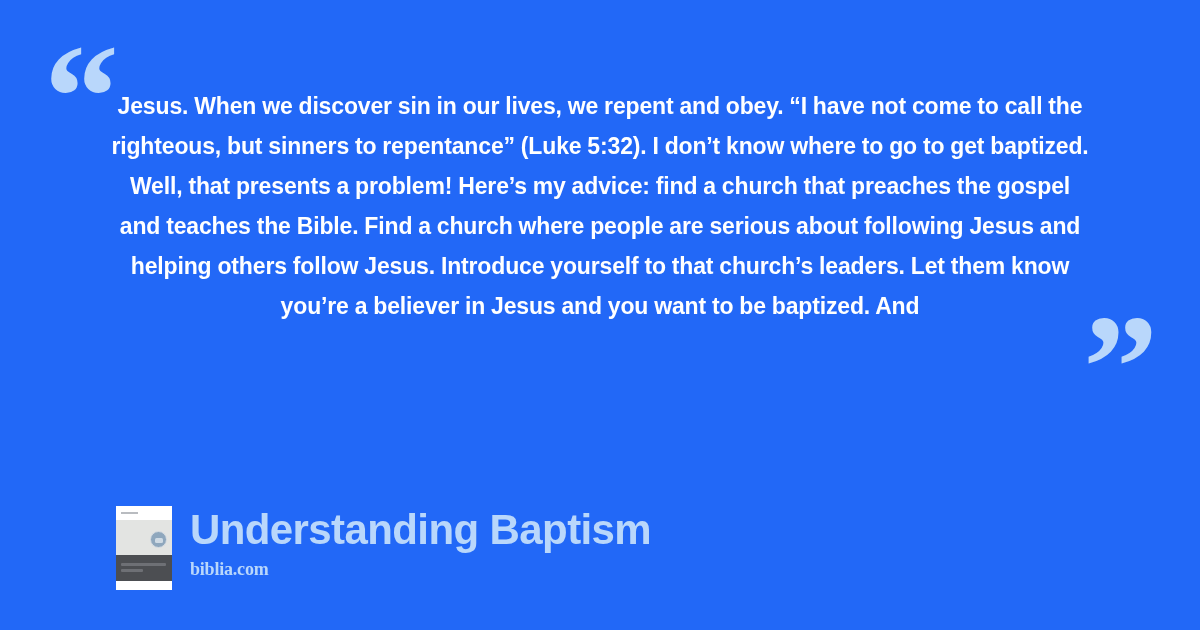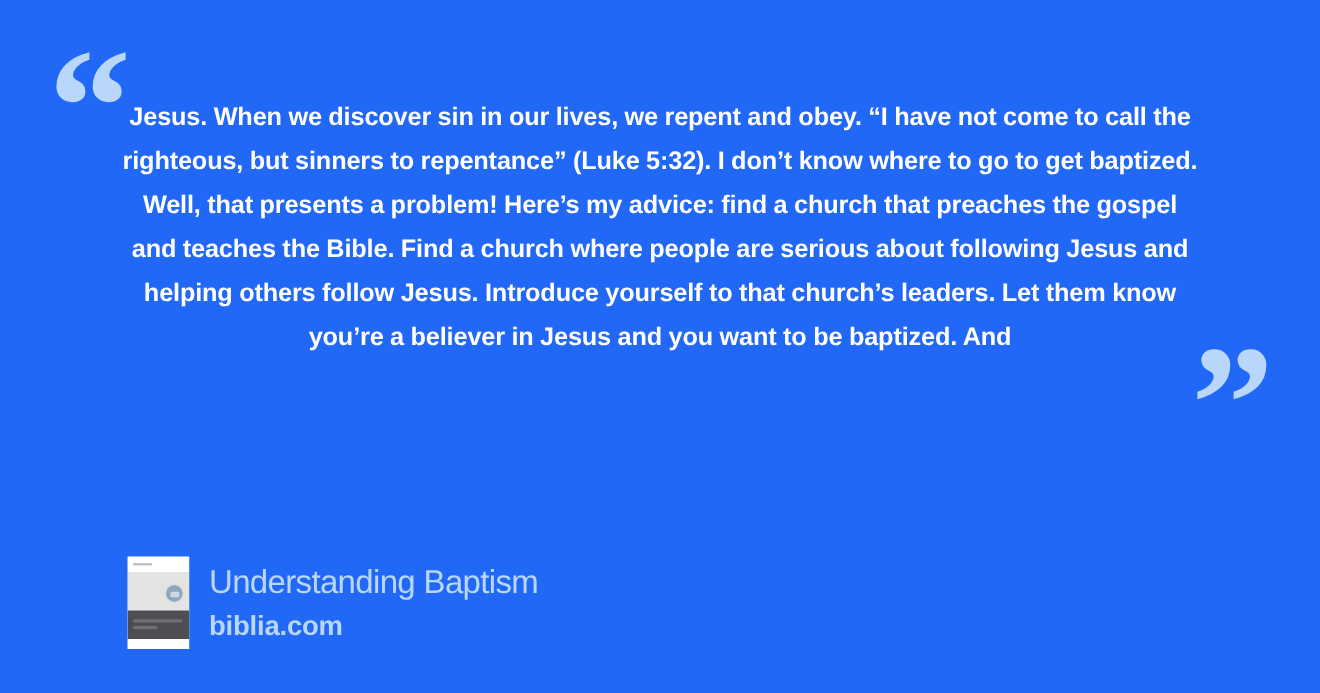--- a/index.html
+++ b/index.html
@@ -134,31 +134,31 @@
   }
 
   
   #footer-text {
     margin-left: 18px;
     padding-top: 2px;
   }
   #book-title {
     color: #b9d7fb;
     font-family: "Liberation Sans", sans-serif;
-    font-weight: 400;
-    font-size: 30px;
+    font-weight: 700;
+    font-size: 42px;
     line-height: 44px;
     letter-spacing: -0.6px;
     white-space: nowrap;
   }
   #site-name {
     color: #b9d7fb;
-    font-family: Liberation Sans, sans-serif;
+    font-family: Liberation Serif, serif;
     font-weight: 700;
-    font-size: 25px;
+    font-size: 18px;
     line-height: 30px;
     letter-spacing: -0.2px;
     margin-top: 2px;
     white-space: nowrap;
   }
 </style>
 </head>
 <body>
 
 <div id="card">

